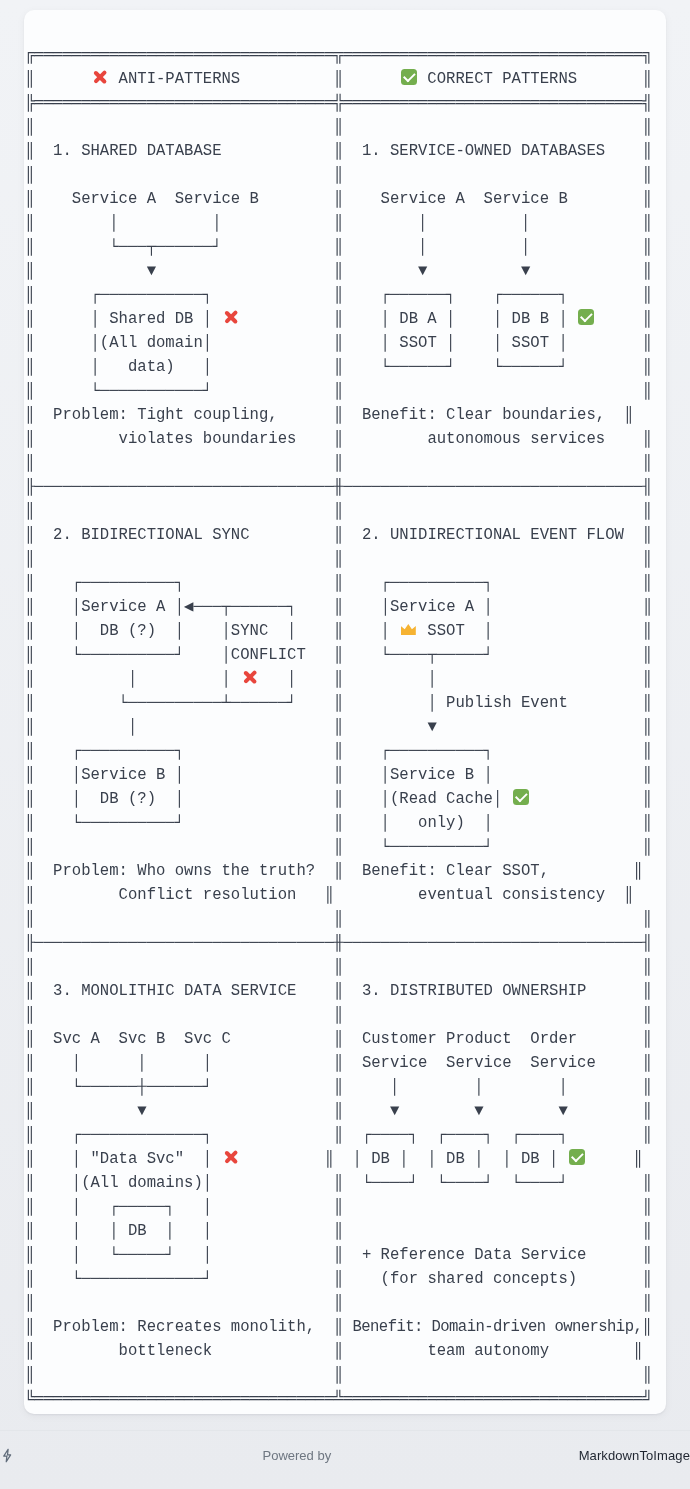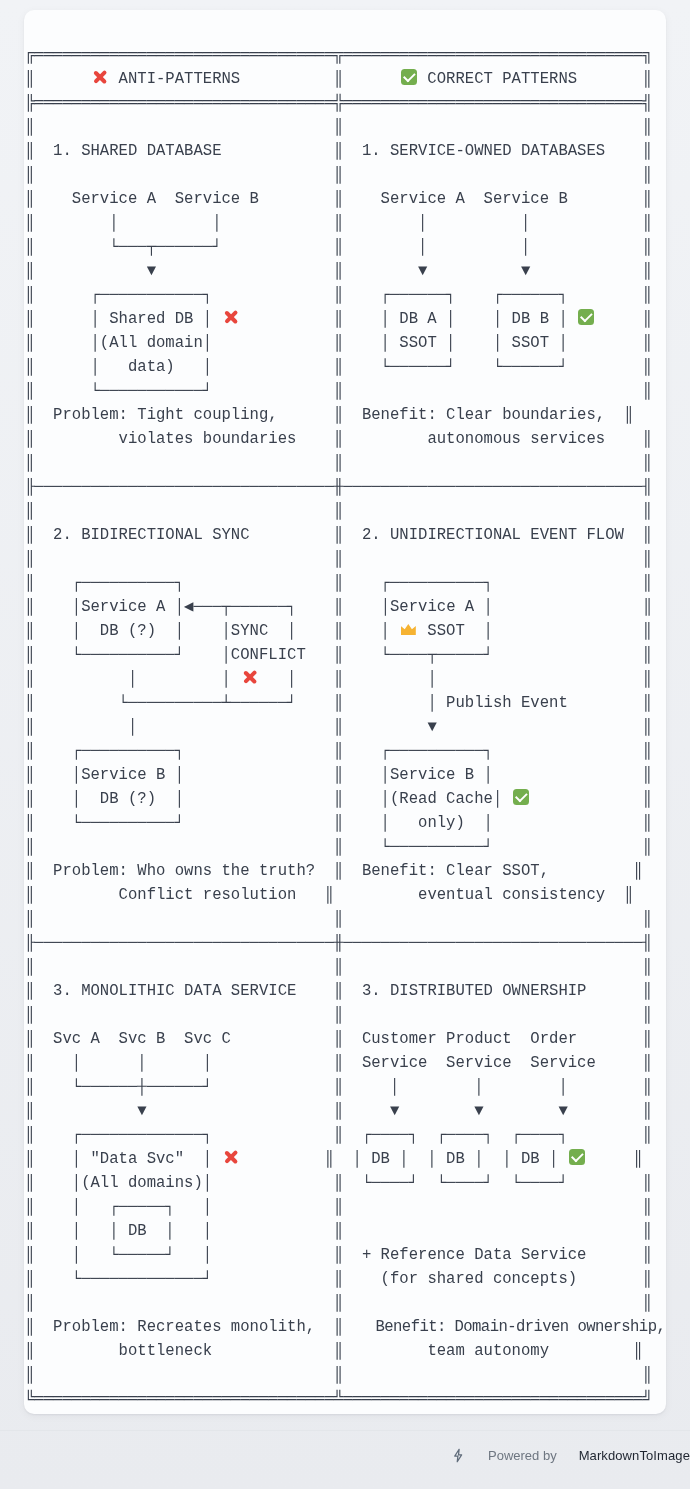--- a/index.html
+++ b/index.html
@@ -39,27 +39,27 @@
     width:8.5px;height:4.5px;
     border-left:2.6px solid #fff;border-bottom:2.6px solid #fff;
     transform:translate(-50%,-50%) rotate(-45deg);
   }
   .em.cr::before{
     content:"";position:absolute;left:1.5px;top:3px;width:15px;height:11.5px;
     background:var(--crown,#f6b332);
     clip-path:polygon(0 100%,0 22%,26% 50%,50% 4%,74% 50%,100% 22%,100% 100%);
   }
   
-  .squeeze{letter-spacing:-0.58px;margin-left:23px;}
+  .squeeze{letter-spacing:-0.58px;}
   .footer{
     position:absolute;left:0;top:1430px;width:690px;
     border-top:1px solid #e3e6ea;
   }
   .footer-inner{
-    display:flex;align-items:center;justify-content:flex-end;gap:22px;
+    display:flex;align-items:center;justify-content:space-between;gap:22px;
     padding-top:17px;font-size:13px;color:#6e7681;
   }
   .bolt{display:inline-flex;align-items:center;}
   .brand{font-weight:400;color:#1f2530;letter-spacing:.1px;}
 </style>
 </head>
 <body>
 
 <div class="page">
   <div class="card">

